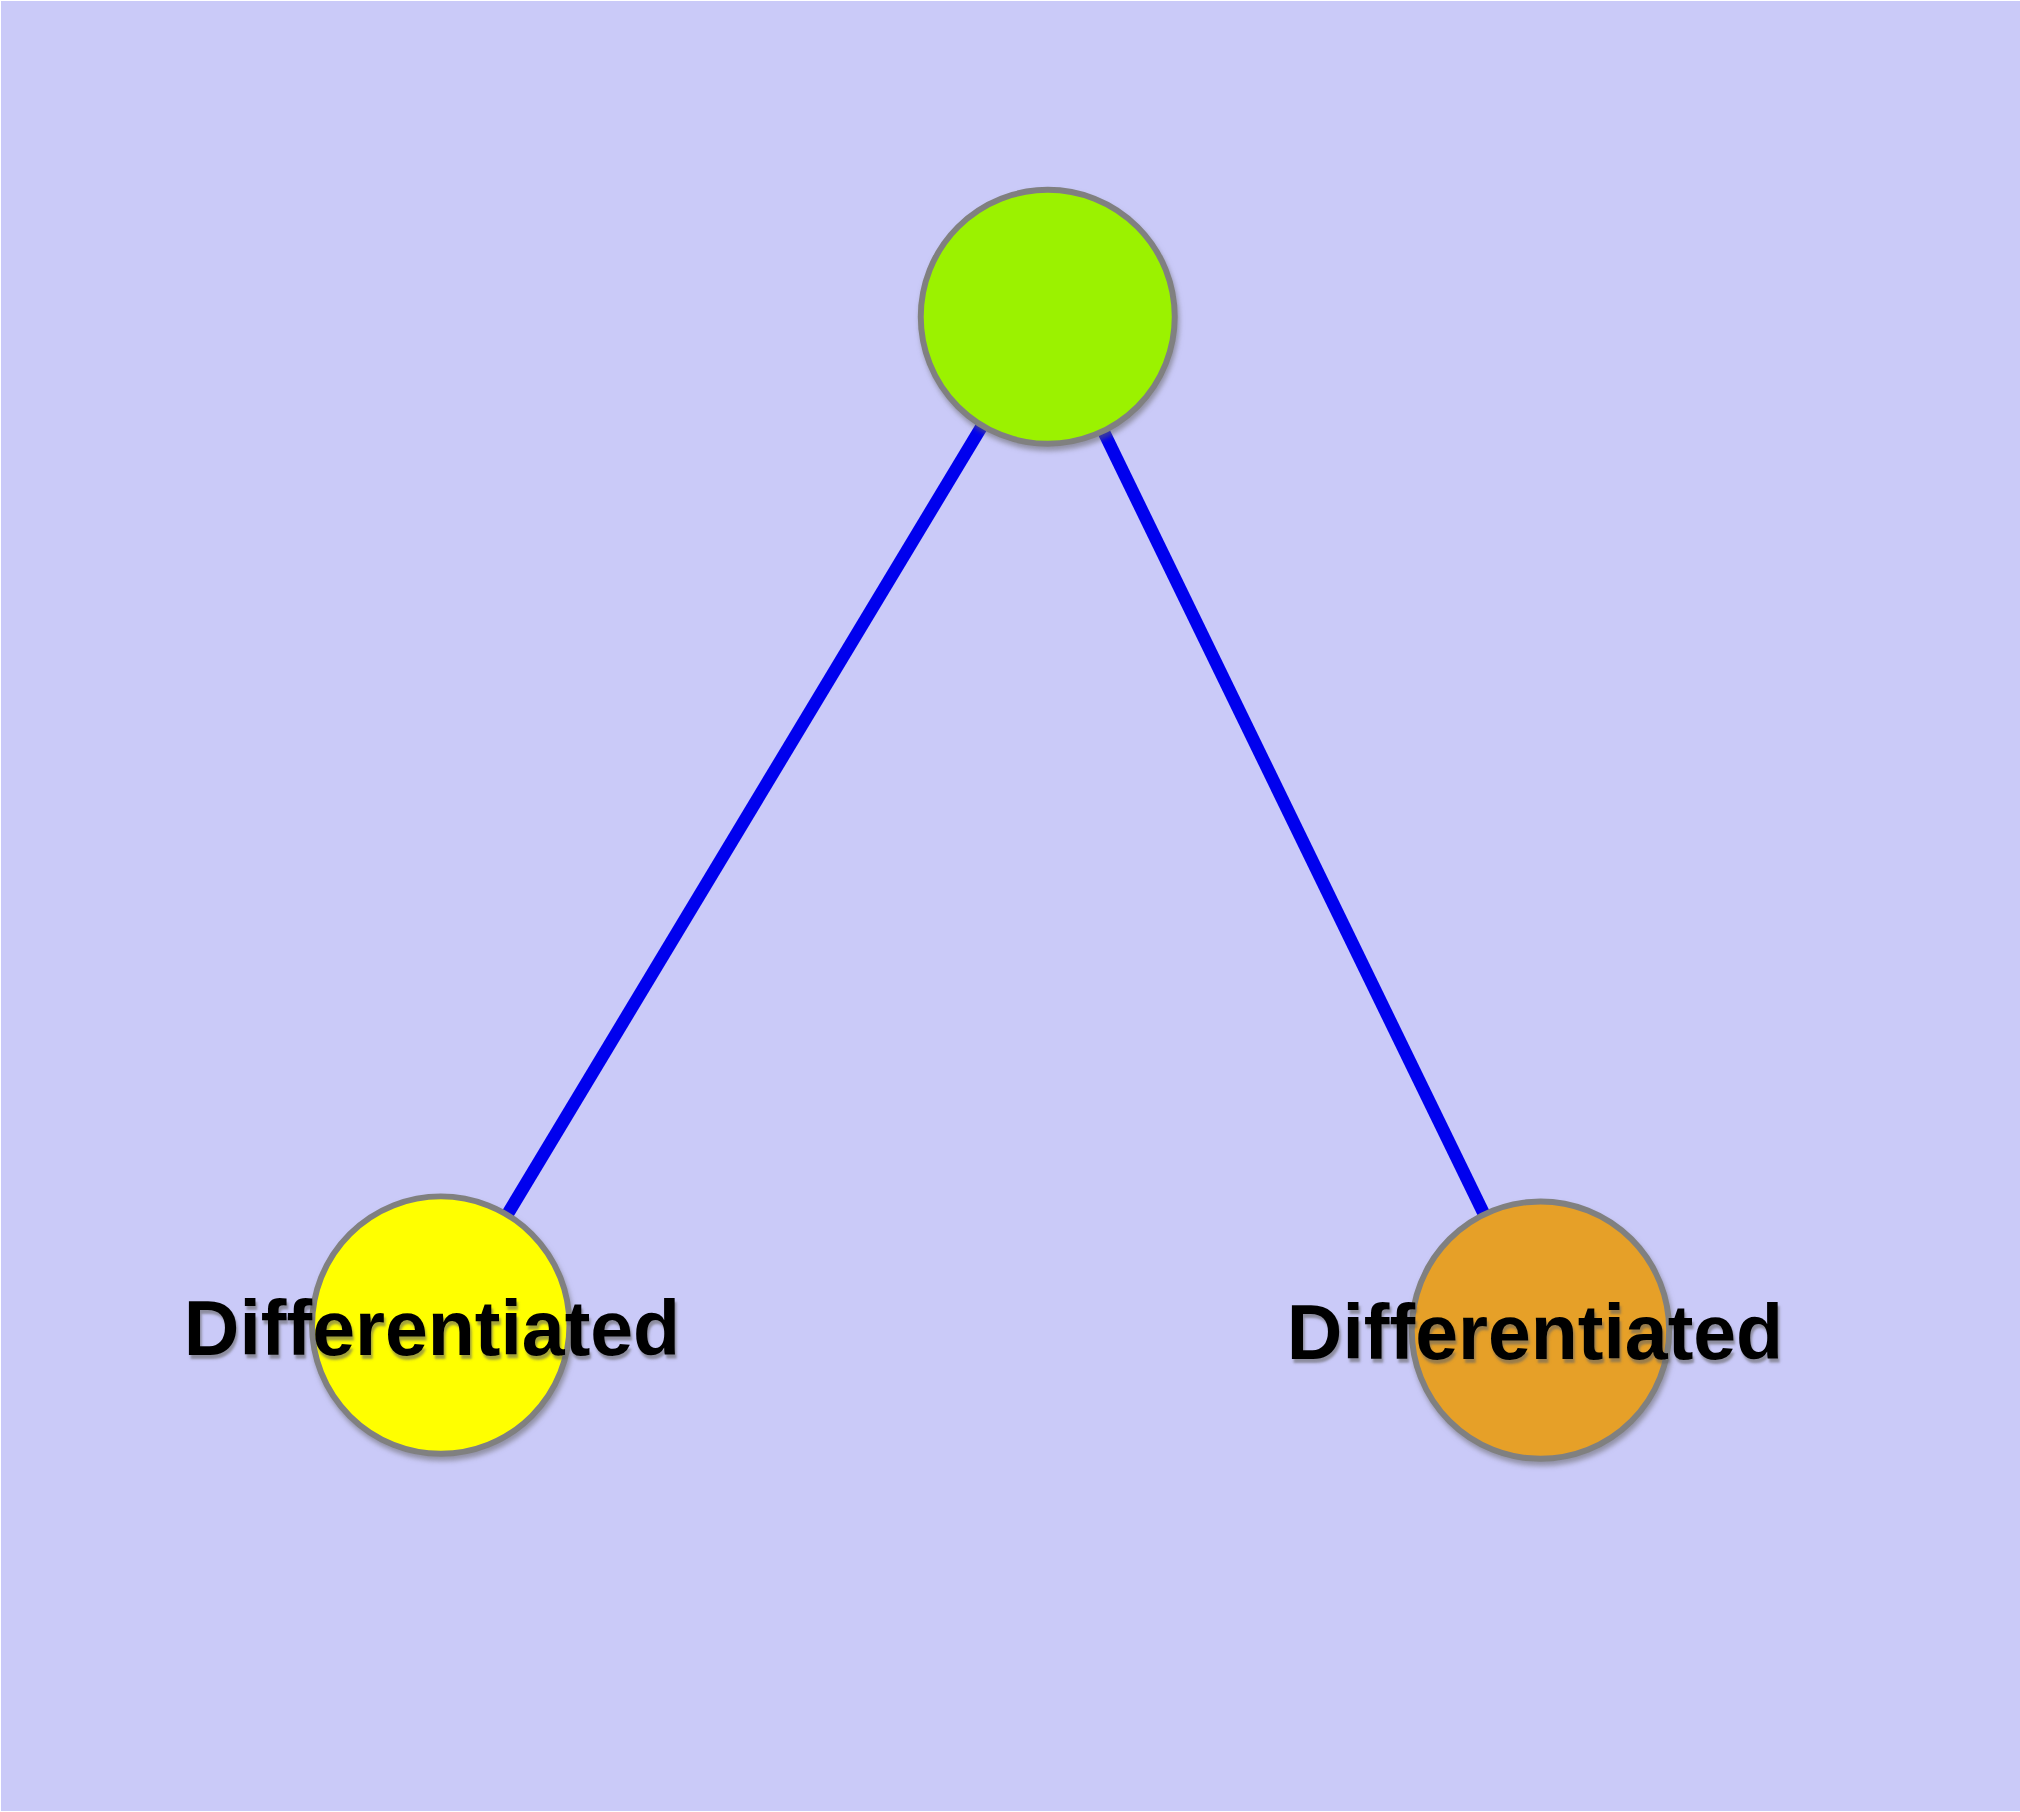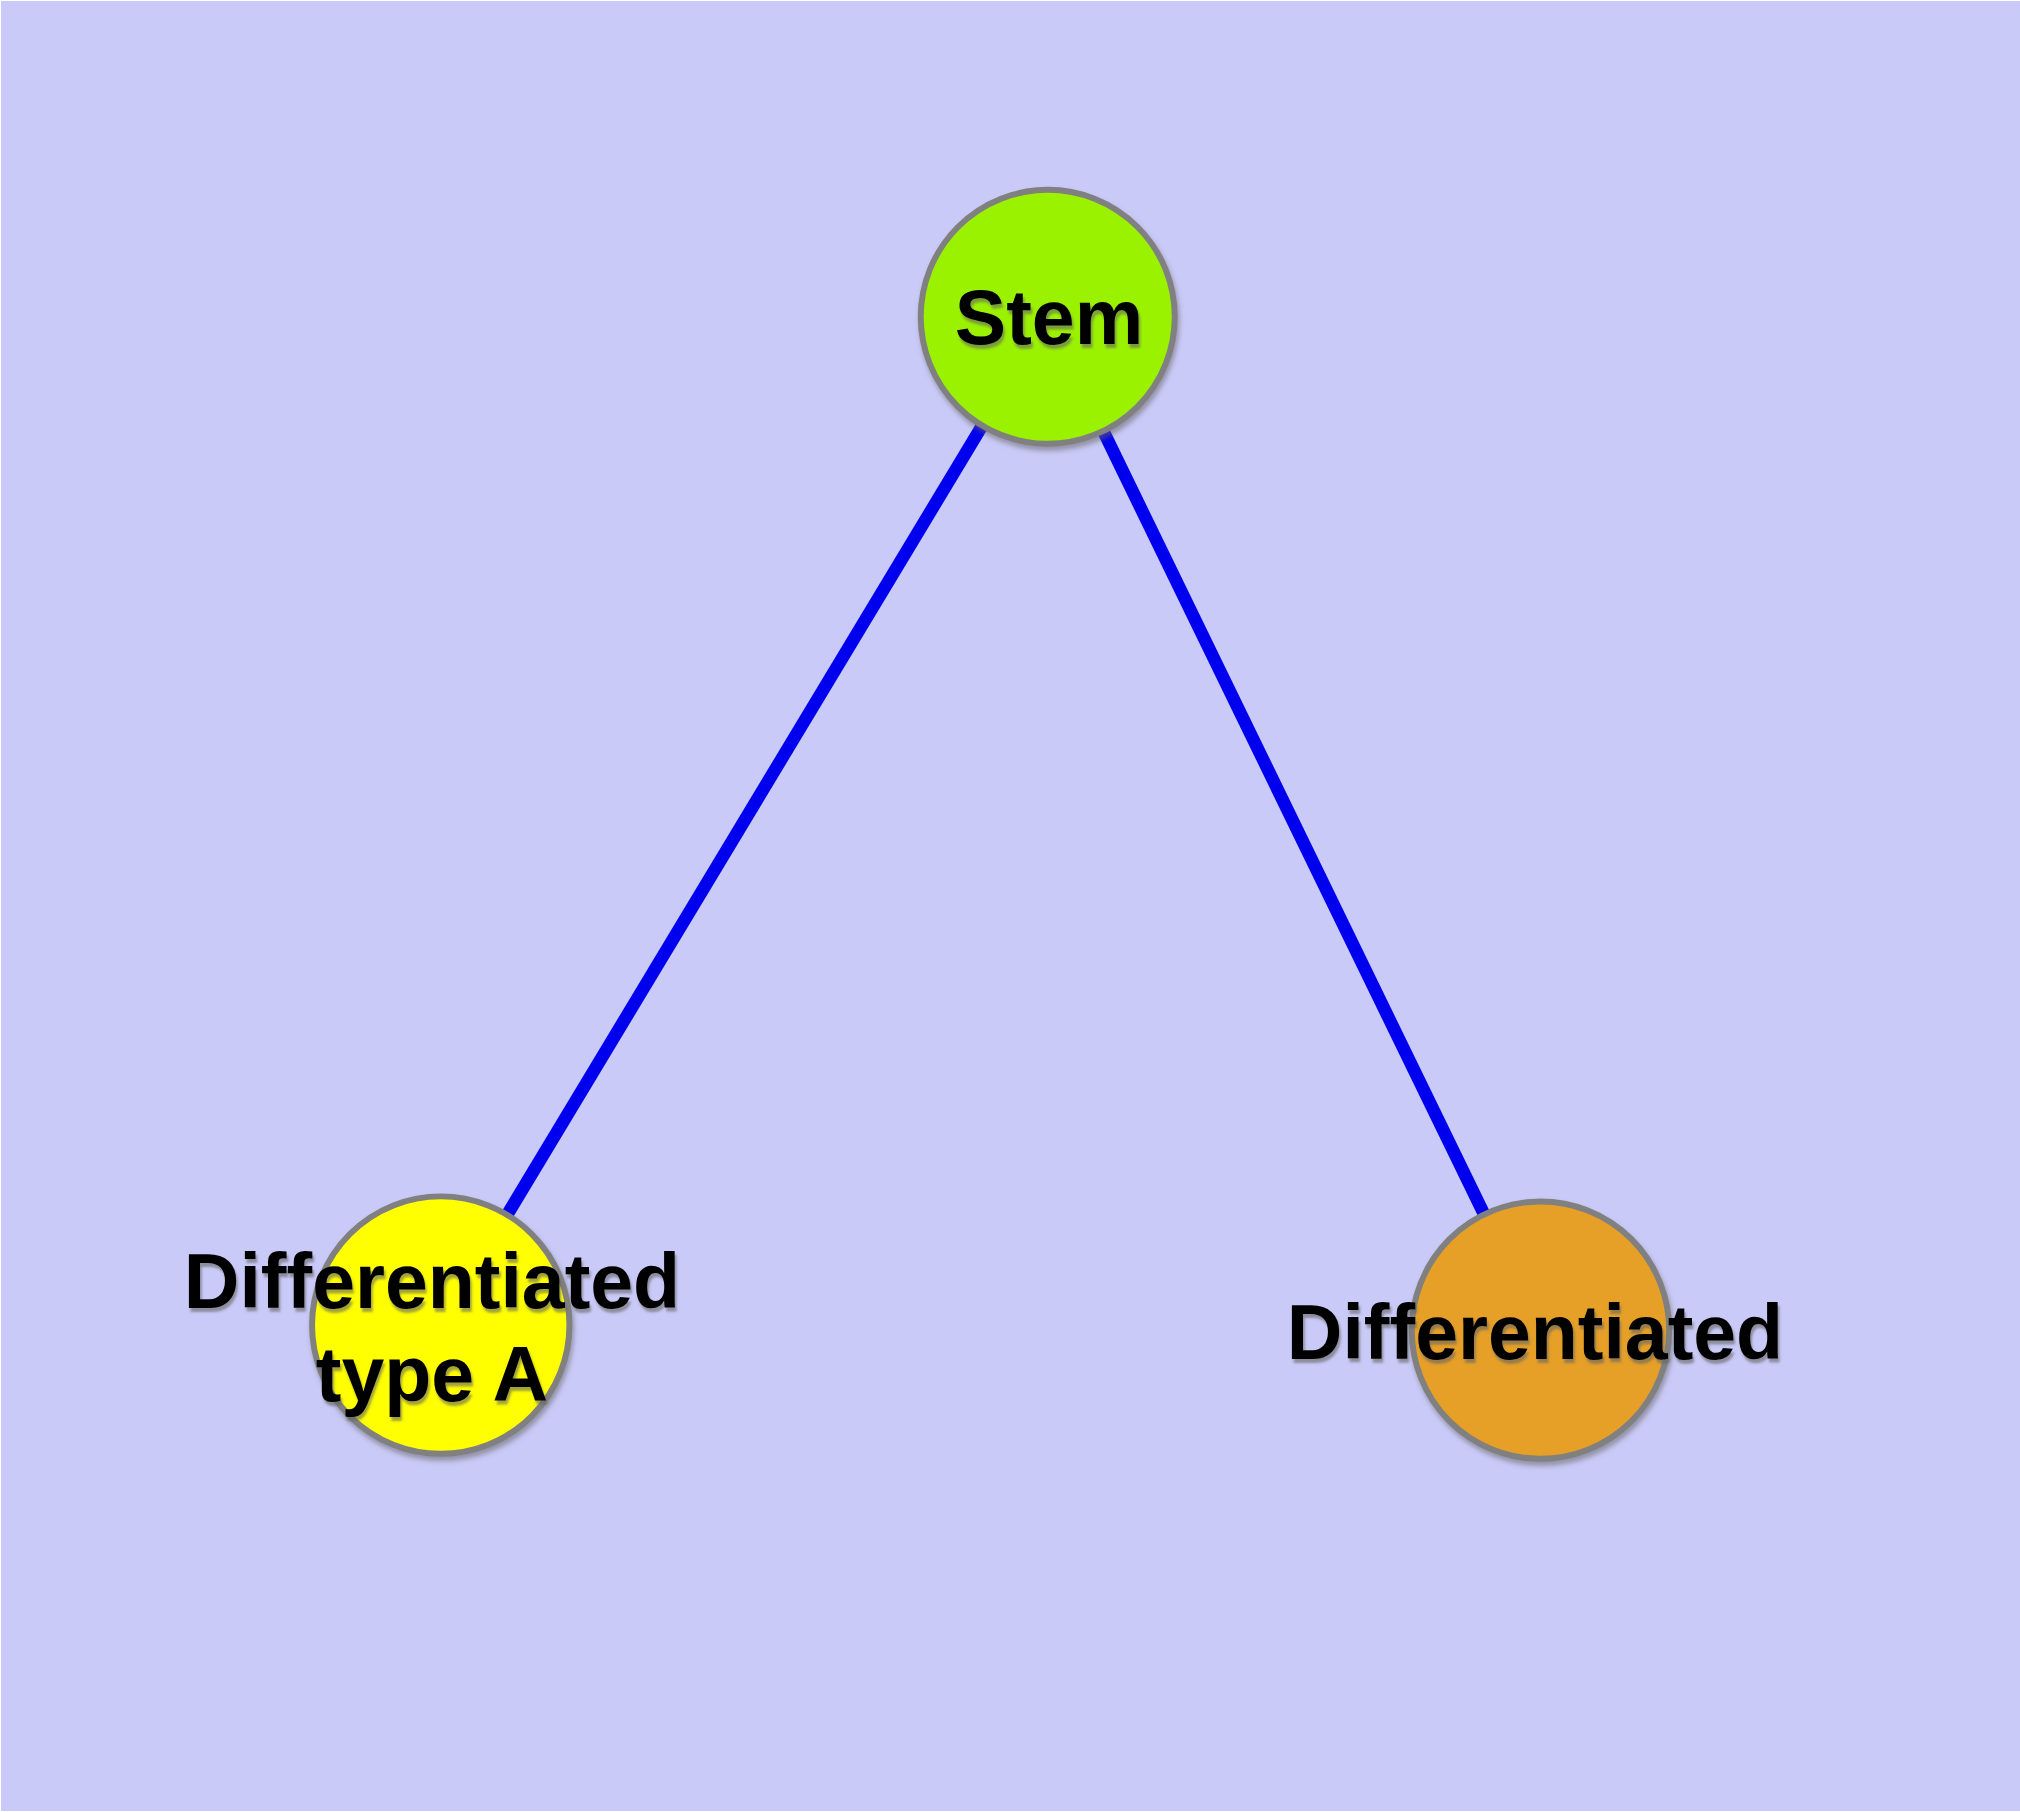--- a/index.html
+++ b/index.html
@@ -59,25 +59,23 @@
       <line class="edge" x1="1236" y1="373" x2="519" y2="1564" stroke="#0000EE"></line>
       <line class="edge" x1="1236" y1="373" x2="1818" y2="1570" stroke="#0000EE"></line>
     </g>
     <g>
       <circle class="node-circle" cx="1236" cy="373" r="150" fill="#9BF200"></circle>
       <circle class="node-circle" cx="519" cy="1564" r="152" fill="#FFFF00"></circle>
       <circle class="node-circle" cx="1818" cy="1570" r="152" fill="#E6A028"></circle>
     </g>
   </svg>
 
-  <div class="node-label" style="left:1048px; top:316px;">Stem</div>
 
   <div class="node-label" style="left:431px; top:1327px;">
     <div>Differentiated</div>
-    <div>type A</div>
   </div>
 
   <div class="node-label" style="left:1534px; top:1331px;">
     <div>Differentiated</div>
   </div>
 
 </div>
 
 
 </body></html>

